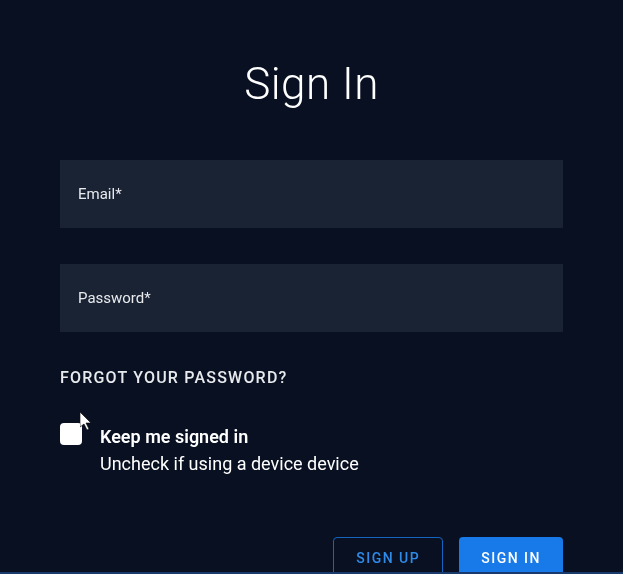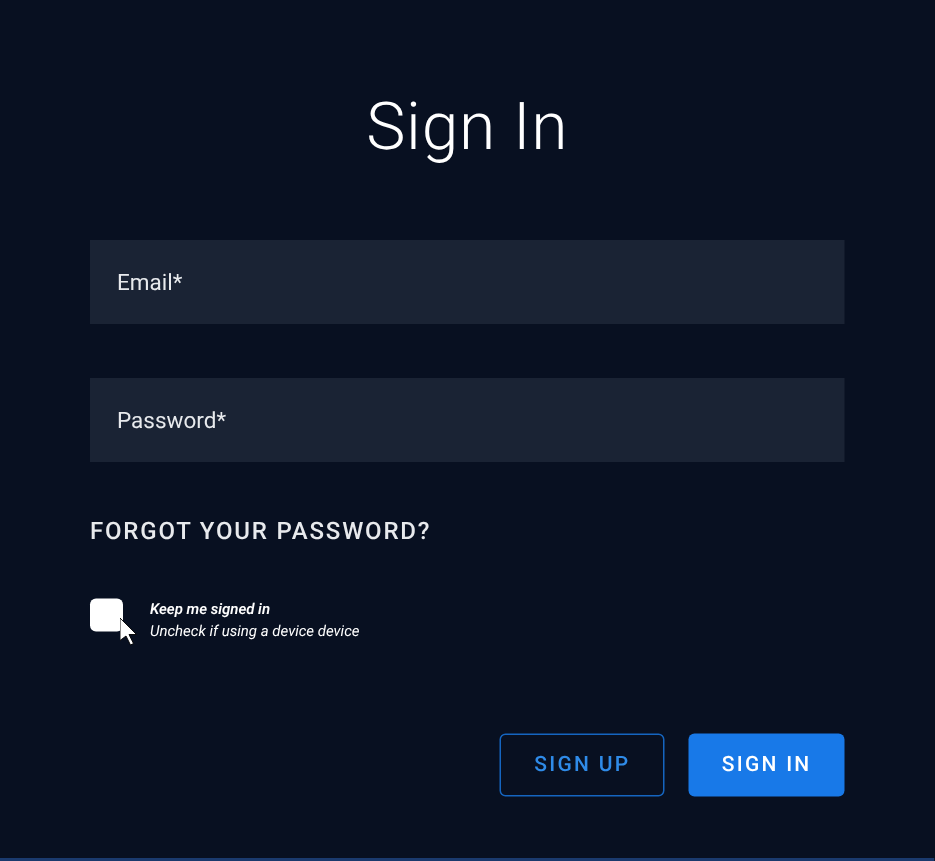--- a/index.html
+++ b/index.html
@@ -17,21 +17,21 @@
     }
     .title {
       font-size: 44px;
       font-weight: 300;
       text-align: center;
       margin-bottom: 50px;
       letter-spacing: 0.5px;
     }
     .input-wrap {
       background: #1a2334;
-      height: 56px;
+      height: 68px;
       display: flex;
       align-items: center;
       padding: 0 18px;
       margin-bottom: 36px;
     }
     .input-wrap:last-of-type { margin-bottom: 36px; }
     .field-label {
       color: #e8eaed;
       font-size: 15px;
       font-weight: 400;
@@ -51,23 +51,22 @@
       margin-bottom: 60px;
     }
     .checkbox {
       width: 22px;
       height: 22px;
       background: #fff;
       border-radius: 4px;
       flex-shrink: 0;
     }
     .remember-text {
-      font-size: 10px;
+      font-size: 18px;
       line-height: 1.5;
-      font-style: italic;
     }
     .remember-text .l1 { font-weight: 600; }
     .remember-text .l2 { font-weight: 400; }
     .button-row {
       display: flex;
       justify-content: flex-end;
       gap: 16px;
     }
     .btn {
       padding: 12px 22px;

